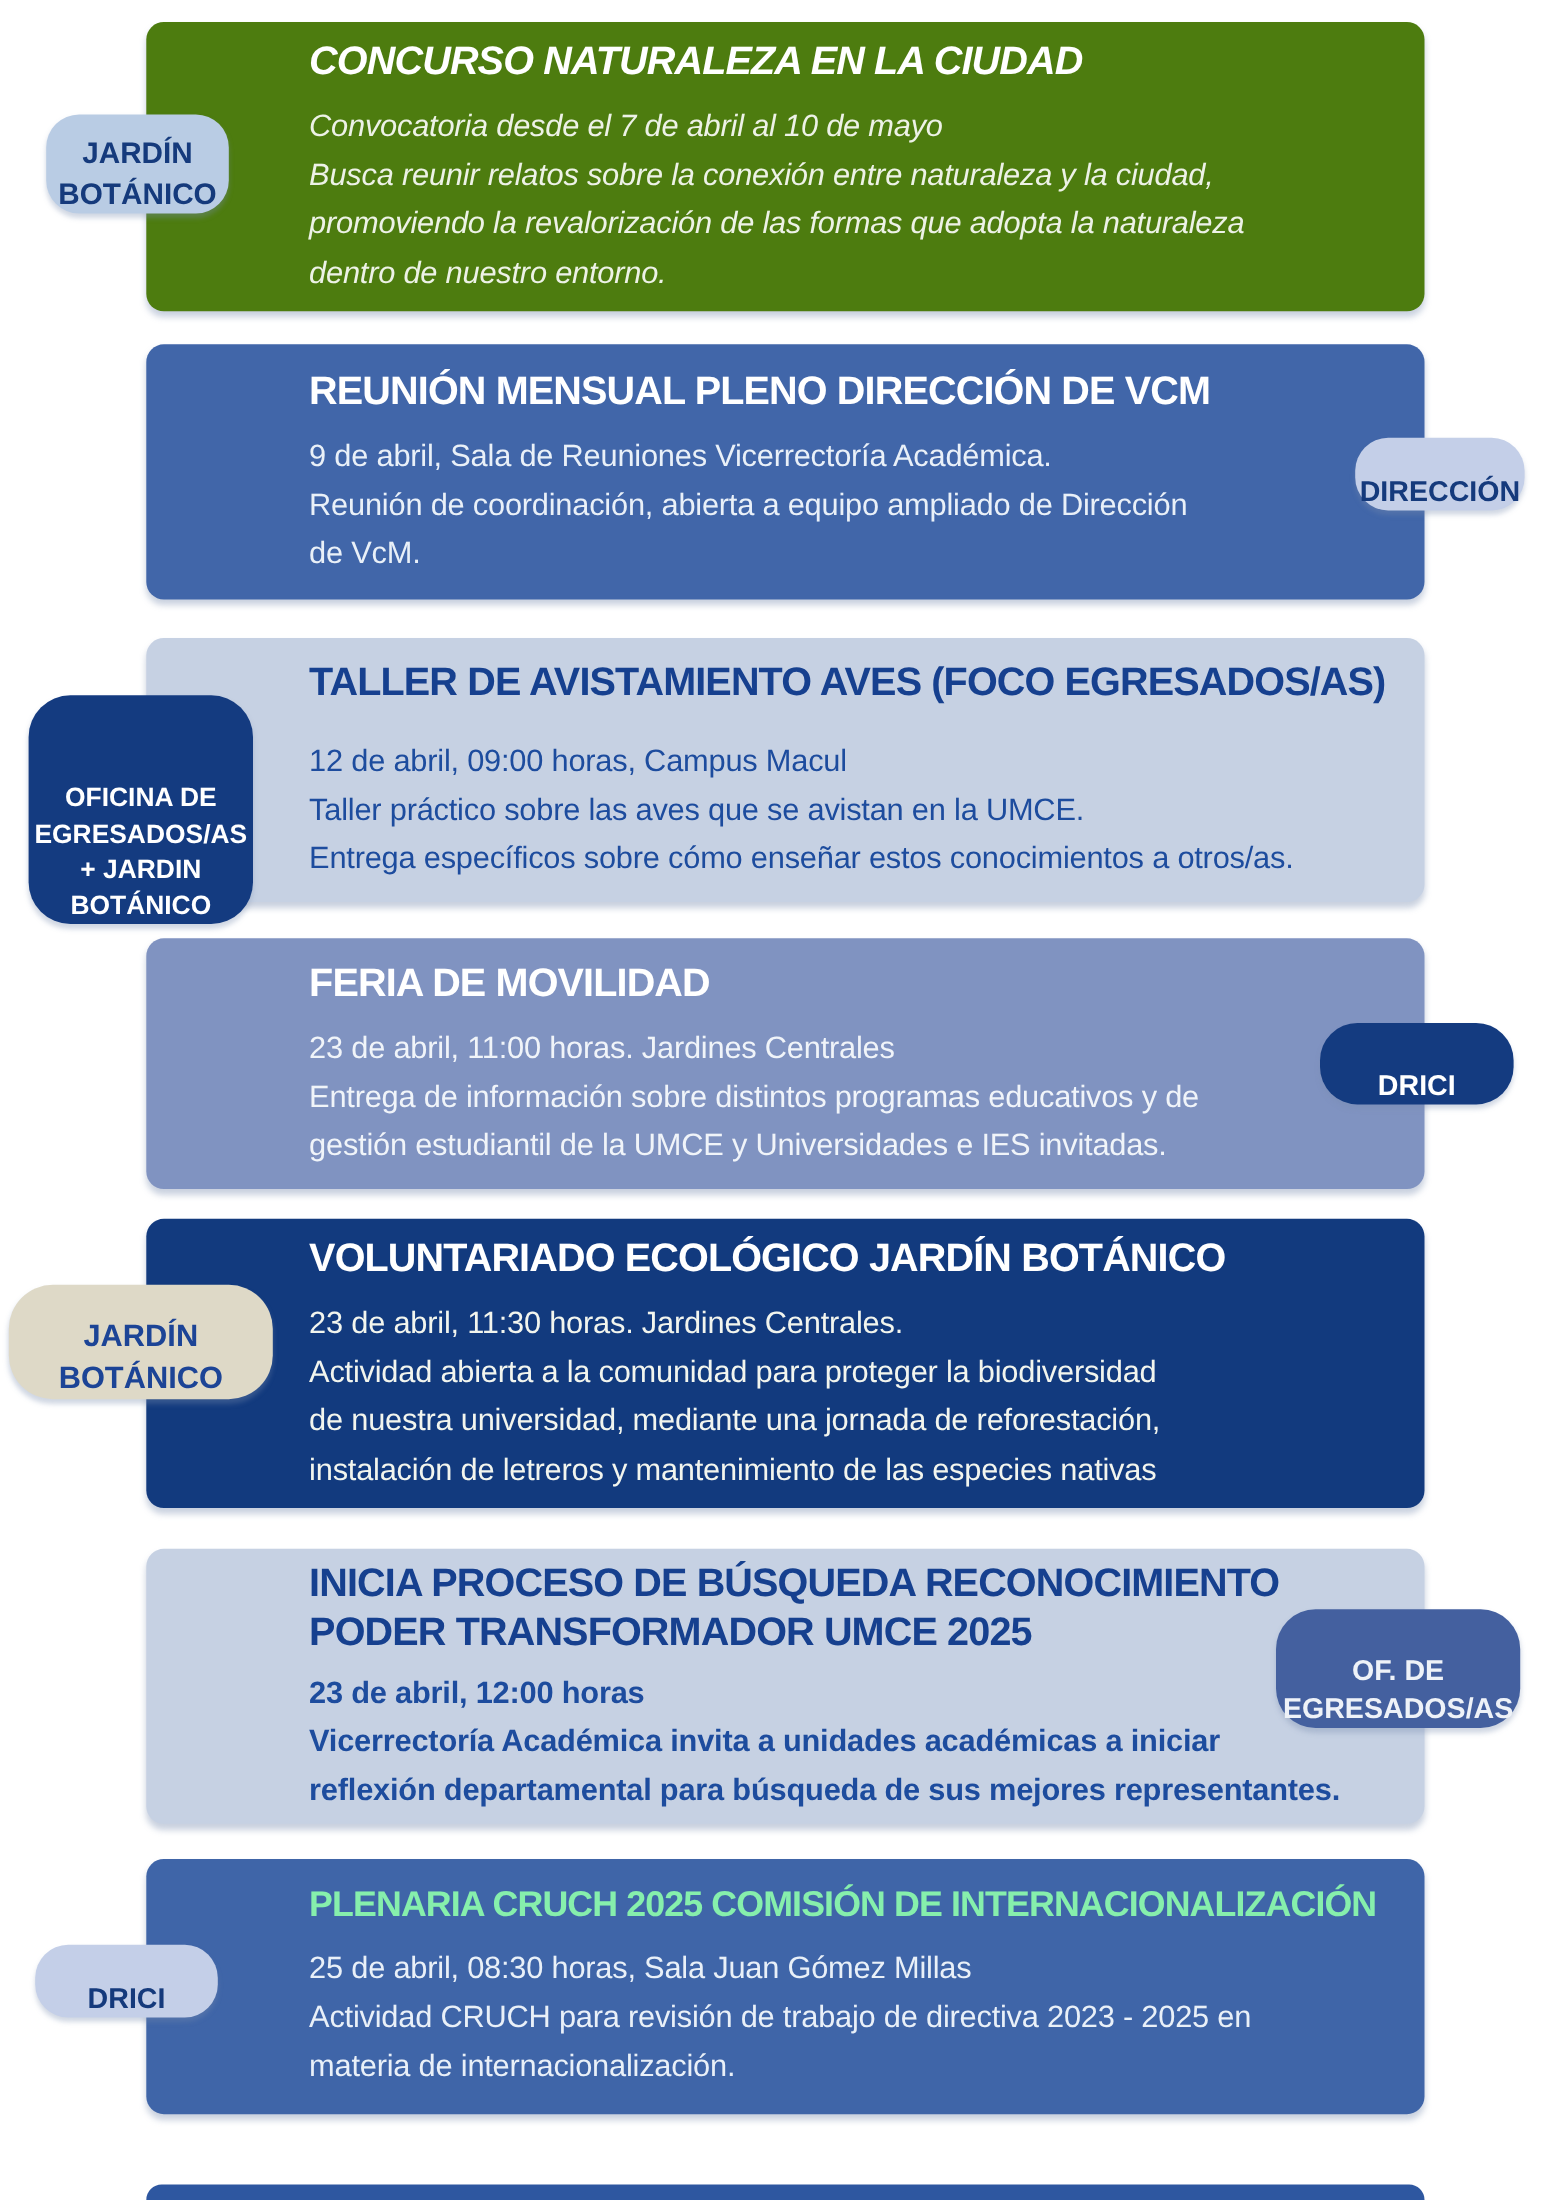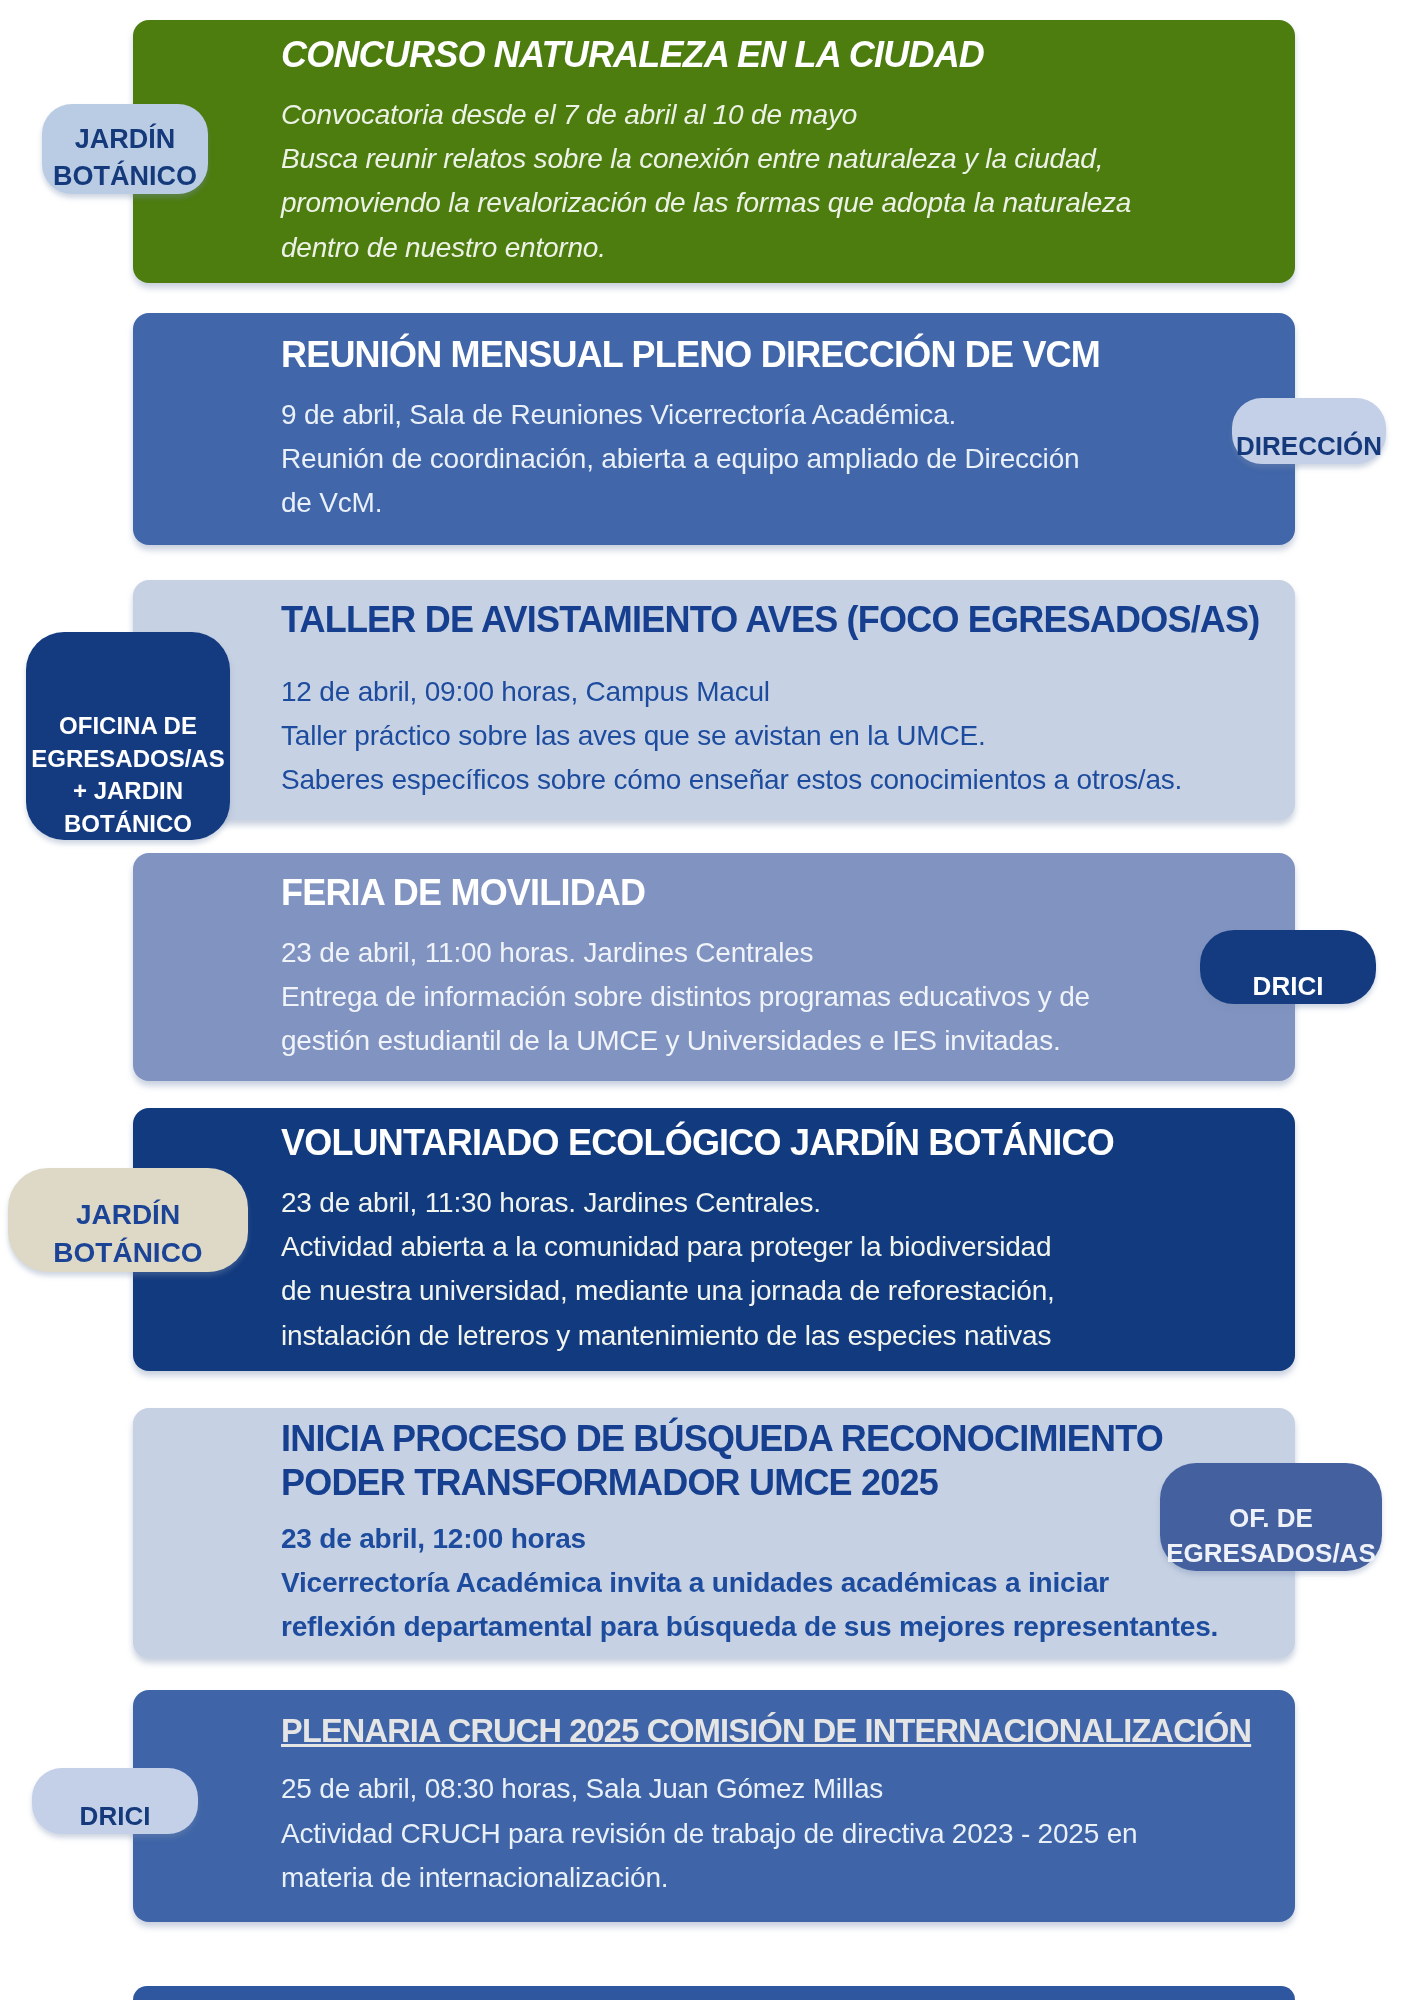--- a/index.html
+++ b/index.html
@@ -107,21 +107,21 @@
     <div class="pill pill--1" style="background: rgb(196, 207, 232); color: rgb(21, 58, 124);">
       <div class="pill-line">DIRECCIÓN</div>
     </div>
     <div class="card card--2" style="background: rgb(198, 209, 227); gap: 12px;">
     <div class="card-title" style="color: rgb(22, 64, 143);">
         <div class="title-line">TALLER DE AVISTAMIENTO AVES (FOCO EGRESADOS/AS)</div>
       </div>
     <div class="card-body" style="color: rgb(29, 76, 158);">
         <div class="body-line">12 de abril, 09:00 horas, Campus Macul</div>
         <div class="body-line">Taller práctico sobre las aves que se avistan en la UMCE.</div>
-        <div class="body-line">Saberes específicos sobre cómo enseñar estos conocimientos a otros/as.</div>
+        <div class="body-line">Entrega específicos sobre cómo enseñar estos conocimientos a otros/as.</div>
       </div>
   </div>
     <div class="pill pill--2" style="background: rgb(20, 59, 128); color: rgb(255, 255, 255);">
       <div class="pill-line">OFICINA DE</div>
       <div class="pill-line">EGRESADOS/AS</div>
       <div class="pill-line">+ JARDIN</div>
       <div class="pill-line">BOTÁNICO</div>
     </div>
     <div class="card card--3" style="background: rgb(128, 147, 193);">
     <div class="card-title" style="color: rgb(255, 255, 255);">
@@ -160,21 +160,21 @@
         <div class="body-line">23 de abril, 12:00 horas</div>
         <div class="body-line">Vicerrectoría Académica invita a unidades académicas a iniciar</div>
         <div class="body-line">reflexión departamental para búsqueda de sus mejores representantes.</div>
       </div>
   </div>
     <div class="pill pill--5" style="background: rgb(68, 96, 159); color: rgb(238, 242, 248);">
       <div class="pill-line">OF. DE</div>
       <div class="pill-line">EGRESADOS/AS</div>
     </div>
     <div class="card card--6" style="background: rgb(63, 101, 168);">
-    <div class="card-title" style="color: #e5e5e5; text-decoration: underline;">
+    <div class="card-title" style="color: #86efac;">
         <div class="title-line">PLENARIA CRUCH 2025 COMISIÓN DE INTERNACIONALIZACIÓN</div>
       </div>
     <div class="card-body" style="color: rgb(233, 240, 248);">
         <div class="body-line">25 de abril, 08:30 horas, Sala Juan Gómez Millas</div>
         <div class="body-line">Actividad CRUCH para revisión de trabajo de directiva 2023 - 2025 en</div>
         <div class="body-line">materia de internacionalización.</div>
       </div>
   </div>
     <div class="pill pill--6" style="background: rgb(196, 207, 232); color: rgb(21, 58, 124);">
       <div class="pill-line">DRICI</div>

